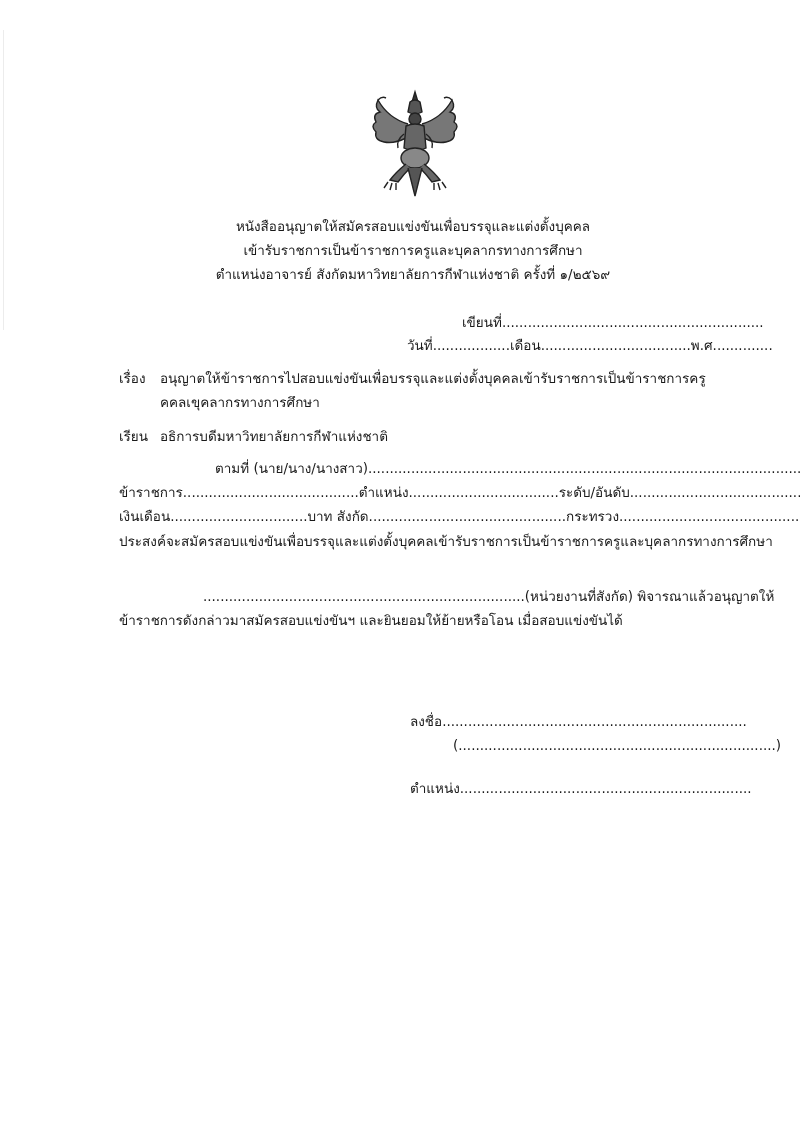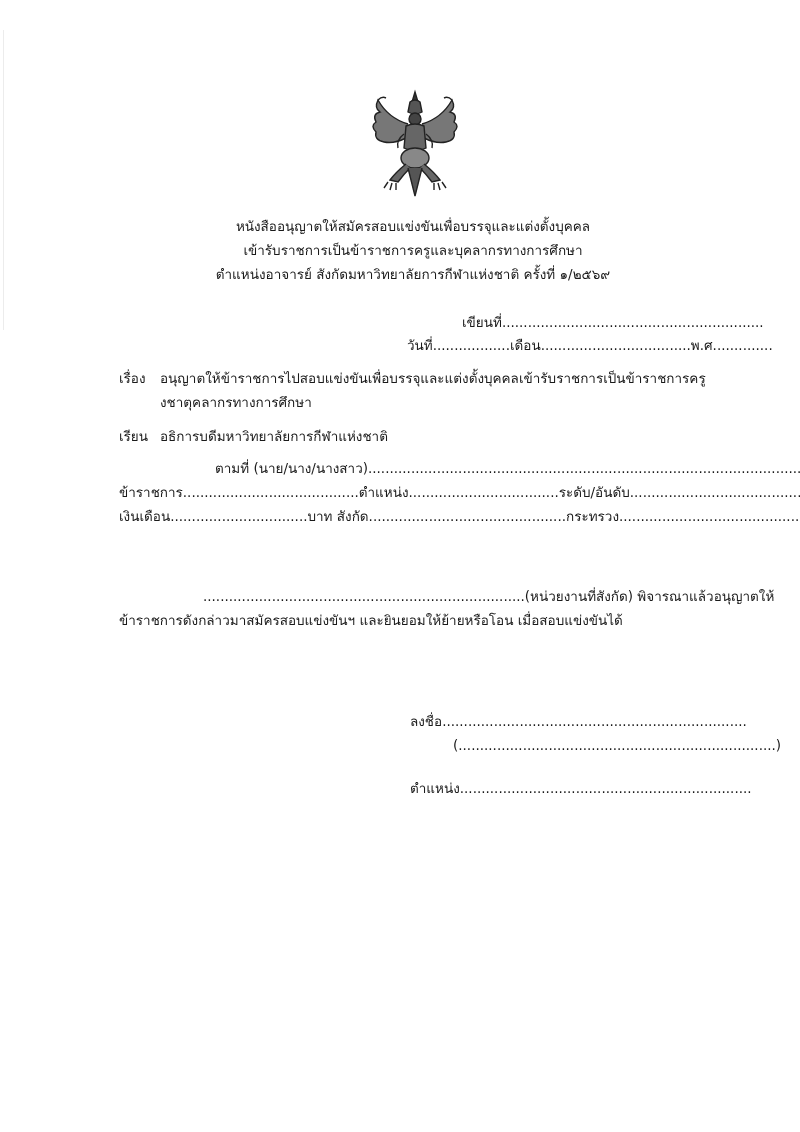--- a/index.html
+++ b/index.html
@@ -49,27 +49,28 @@
 
   <div class="t center" style="top:187px;">หนังสืออนุญาตให้สมัครสอบแข่งขันเพื่อบรรจุและแต่งตั้งบุคคล</div>
   <div class="t center" style="top:211px;">เข้ารับราชการเป็นข้าราชการครูและบุคลากรทางการศึกษา</div>
   <div class="t center" style="top:235px;">ตำแหน่งอาจารย์ สังกัดมหาวิทยาลัยการกีฬาแห่งชาติ ครั้งที่ ๑/๒๕๖๙</div>
 
   <div class="t" style="left:407px; top:306px;">วันที่..................เดือน...................................พ.ศ..............</div>
   <div class="t" style="left:462px; top:283px;">เขียนที่.............................................................</div>
 
   <div class="t" style="left:119px; top:339px;">เรื่อง</div>
   <div class="t" style="left:160px; top:339px;">อนุญาตให้ข้าราชการไปสอบแข่งขันเพื่อบรรจุและแต่งตั้งบุคคลเข้ารับราชการเป็นข้าราชการครู</div>
-  <div class="t" style="left:160px; top:363px;">งชาตุคลากรทางการศึกษา</div>
+  <div class="t" style="left:160px; top:363px;">คคลเขุคลากรทางการศึกษา</div>
 
   <div class="t" style="left:119px; top:397px;">เรียน</div>
   <div class="t" style="left:160px; top:397px;">อธิการบดีมหาวิทยาลัยการกีฬาแห่งชาติ</div>
 
   <div class="t" style="left:215px; top:429px;">ตามที่ (นาย/นาง/นางสาว)......................................................................................................</div>
   <div class="t" style="left:119px; top:453px;">ข้าราชการ.........................................ตำแหน่ง...................................ระดับ/อันดับ.........................................</div>
   <div class="t" style="left:119px; top:477px;">เงินเดือน................................บาท สังกัด..............................................กระทรวง..............................................</div>
+  <div class="t" style="left:119px; top:502px;">ประสงค์จะสมัครสอบแข่งขันเพื่อบรรจุและแต่งตั้งบุคคลเข้ารับราชการเป็นข้าราชการครูและบุคลากรทางการศึกษา</div>
   <div class="t" style="left:203px; top:557px;">...........................................................................(หน่วยงานที่สังกัด) พิจารณาแล้วอนุญาตให้</div>
   <div class="t" style="left:119px; top:581px;">ข้าราชการดังกล่าวมาสมัครสอบแข่งขันฯ และยินยอมให้ย้ายหรือโอน เมื่อสอบแข่งขันได้</div>
 
   <div class="t" style="left:410px; top:682px;">ลงชื่อ.......................................................................</div>
   <div class="t" style="left:453px; top:706px;">(..........................................................................)</div>
   <div class="t" style="left:410px; top:749px;">ตำแหน่ง....................................................................</div>
 </div>
 
 </body></html>

